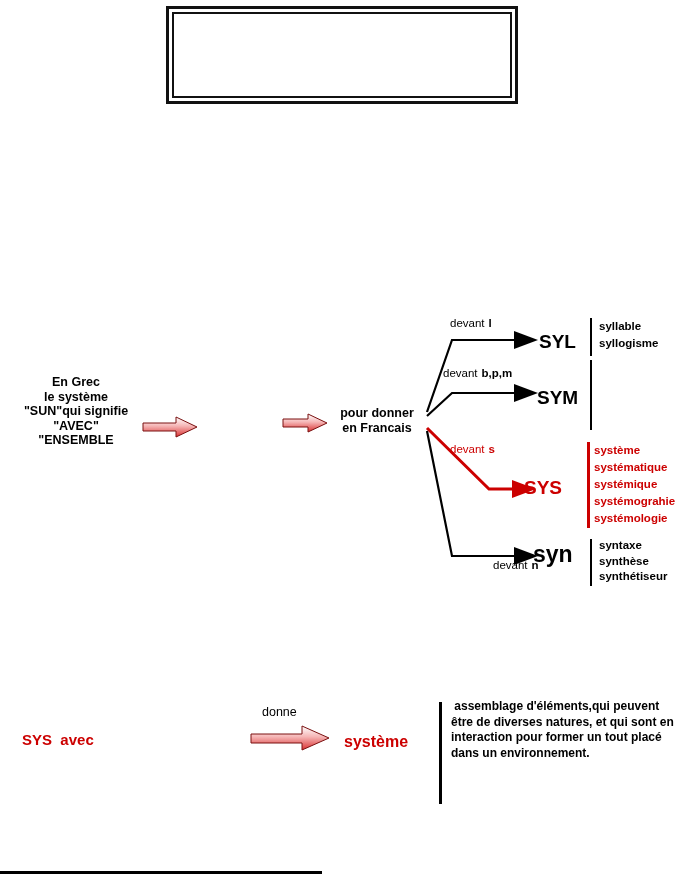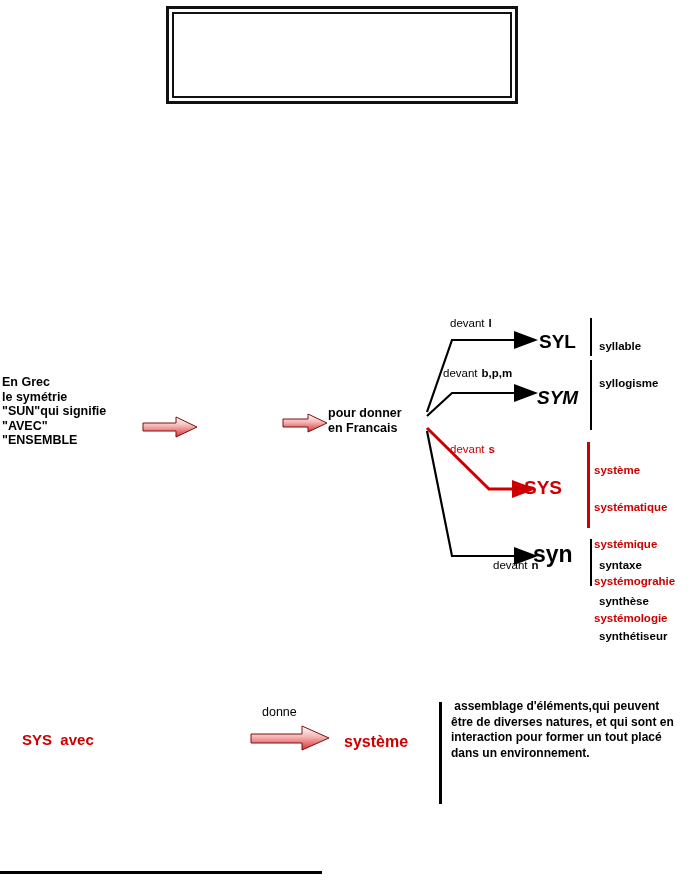--- a/index.html
+++ b/index.html
@@ -9,52 +9,52 @@
   
   .top-box { position: absolute; left: 166px; top: 6px; width: 352px; height: 98px; border: 3px solid #111; padding: 3px; }
   .top-box-inner { width: 100%; height: 100%; border: 2px solid #111; }
 
   .overlay { position: absolute; left: 0; top: 0; pointer-events: none; }
   .ln { fill: none; stroke: #000; stroke-width: 2.2; }
   .red-ln { stroke: #cc0000; stroke-width: 3; }
   .ah { fill: #000; }
   .red-ah { fill: #cc0000; }
 
-  .tblock { position: absolute; font-weight: bold; font-size: 12.5px; line-height: 14.5px; text-align: left; color: #000; }
+  .tblock { position: absolute; font-weight: bold; font-size: 12.5px; line-height: 14.5px; text-align: center; color: #000; }
   .tl { display: block; }
   .origin { left: 2px; top: 375px; width: 148px; }
   .latin  { left: 208px; top: 402px; width: 72px; }
   .french { left: 328px; top: 406px; width: 98px; }
 
   .fat-arrow { position: absolute; }
   .a1 { left: 142px; top: 416px; }
   .a2 { left: 282px; top: 413px; }
   .a3 { left: 250px; top: 725px; }
 
   .cond { position: absolute; font-size: 11.5px; color: #000; white-space: nowrap; }
   .cond b { margin-left: 4px; }
   .c1 { left: 450px; top: 317px; }
   .c2 { left: 443px; top: 367px; }
   .c3 { left: 450px; top: 443px; color: #cc0000; }
   .c4 { left: 450px; top: 559px; margin-left: 43px; }
 
   .prefix { position: absolute; font-weight: bold; font-size: 19px; color: #000; }
   .p1 { left: 539px; top: 331px; }
-  .p2 { left: 537px; top: 387px; font-style: italic; }
+  .p2 { left: 537px; top: 387px; }
   .p3 { left: 524px; top: 477px; color: #cc0000; }
   .p4 { left: 533px; top: 541px; font-size: 23px; font-weight: 600; }
 
   .bar { position: absolute; width: 2px; background: #000; }
   .b1 { left: 590px; top: 318px; height: 38px; }
   .b2 { left: 590px; top: 360px; height: 70px; }
   .b3 { left: 587px; top: 442px; height: 86px; background: #cc0000; width: 3px; }
   .b4 { left: 590px; top: 539px; height: 47px; }
 
   .examples { position: absolute; font-weight: bold; font-size: 11.5px; line-height: 17px; color: #000; }
-  .ex { display: block; white-space: nowrap; margin-top: 20px; }
+  .ex { display: block; white-space: nowrap; }
   .e1 { left: 599px; top: 318px; }
   .e2 { left: 599px; top: 360px; }
   .e3 { left: 594px; top: 442px; color: #cc0000; line-height: 17px; }
   .e4 { left: 599px; top: 538px; line-height: 15.5px; }
 
   .sys-avec { position: absolute; left: 22px; top: 731px; font-weight: bold; font-size: 15px; color: #cc0000; white-space: pre; }
   .histana { position: absolute; left: 128px; top: 696px; width: 96px; text-align: center; font-weight: bold; font-size: 13.5px; line-height: 17px; color: #cc0000; }
   .donne { position: absolute; left: 262px; top: 705px; font-weight: normal; font-size: 12.5px; color: #000; }
   .systeme { position: absolute; left: 344px; top: 733px; font-weight: bold; font-size: 16px; color: #cc0000; }
   .def-bar { position: absolute; left: 439px; top: 702px; width: 3px; height: 102px; background: #000; }
@@ -77,21 +77,21 @@
     <polyline class="ln" points="427,416 452,393 514,393"></polyline>
     <polygon class="ah" points="514,384 538,393 514,402"></polygon>
     <polyline class="ln red-ln" points="427,428 489,489 512,489"></polyline>
     <polygon class="ah red-ah" points="512,480 536,489 512,498"></polygon>
     <polyline class="ln" points="427,431 452,556 514,556"></polyline>
     <polygon class="ah" points="514,547 538,556 514,565"></polygon>
   </svg>
 
   <div class="tblock origin">
       <span class="tl">En Grec</span>
-      <span class="tl">le symétrie</span>
+      <span class="tl">le système</span>
       <span class="tl">"SUN"qui signifie</span>
       <span class="tl">"AVEC"</span>
       <span class="tl">"ENSEMBLE</span>
     </div>
 
   <svg class="fat-arrow a1" width="56" height="22" viewBox="0 0 56 22">
     <defs>
         <linearGradient id="g1" x1="0" y1="0" x2="0" y2="1">
       <stop offset="0" stop-color="#ffffff"></stop>
           <stop offset="0.45" stop-color="#f5b5b5"></stop>

